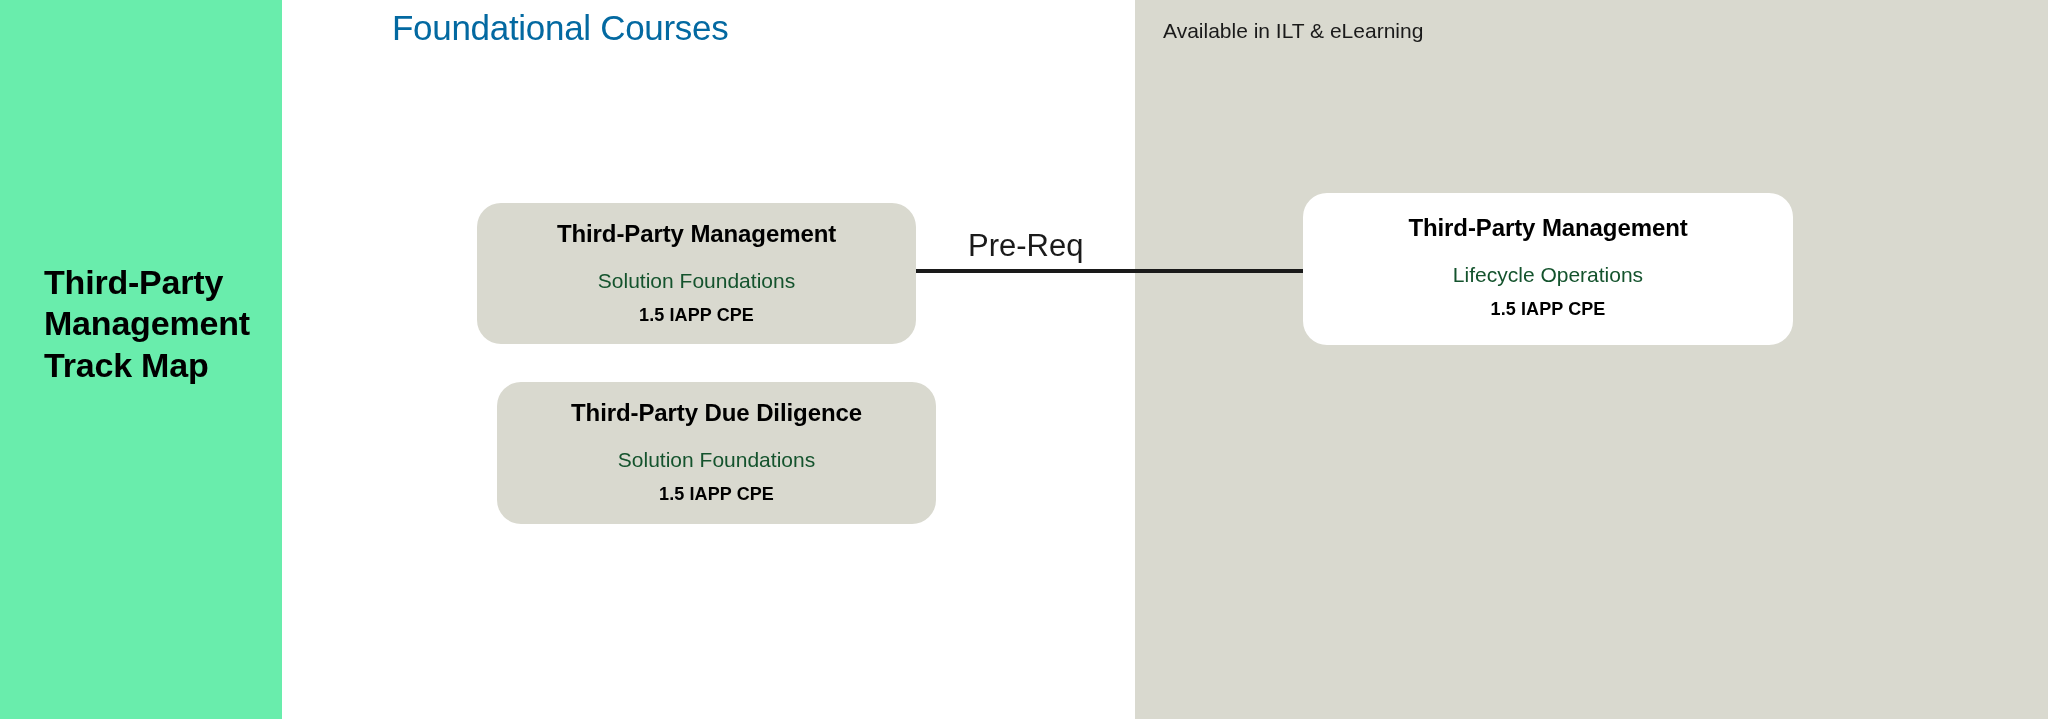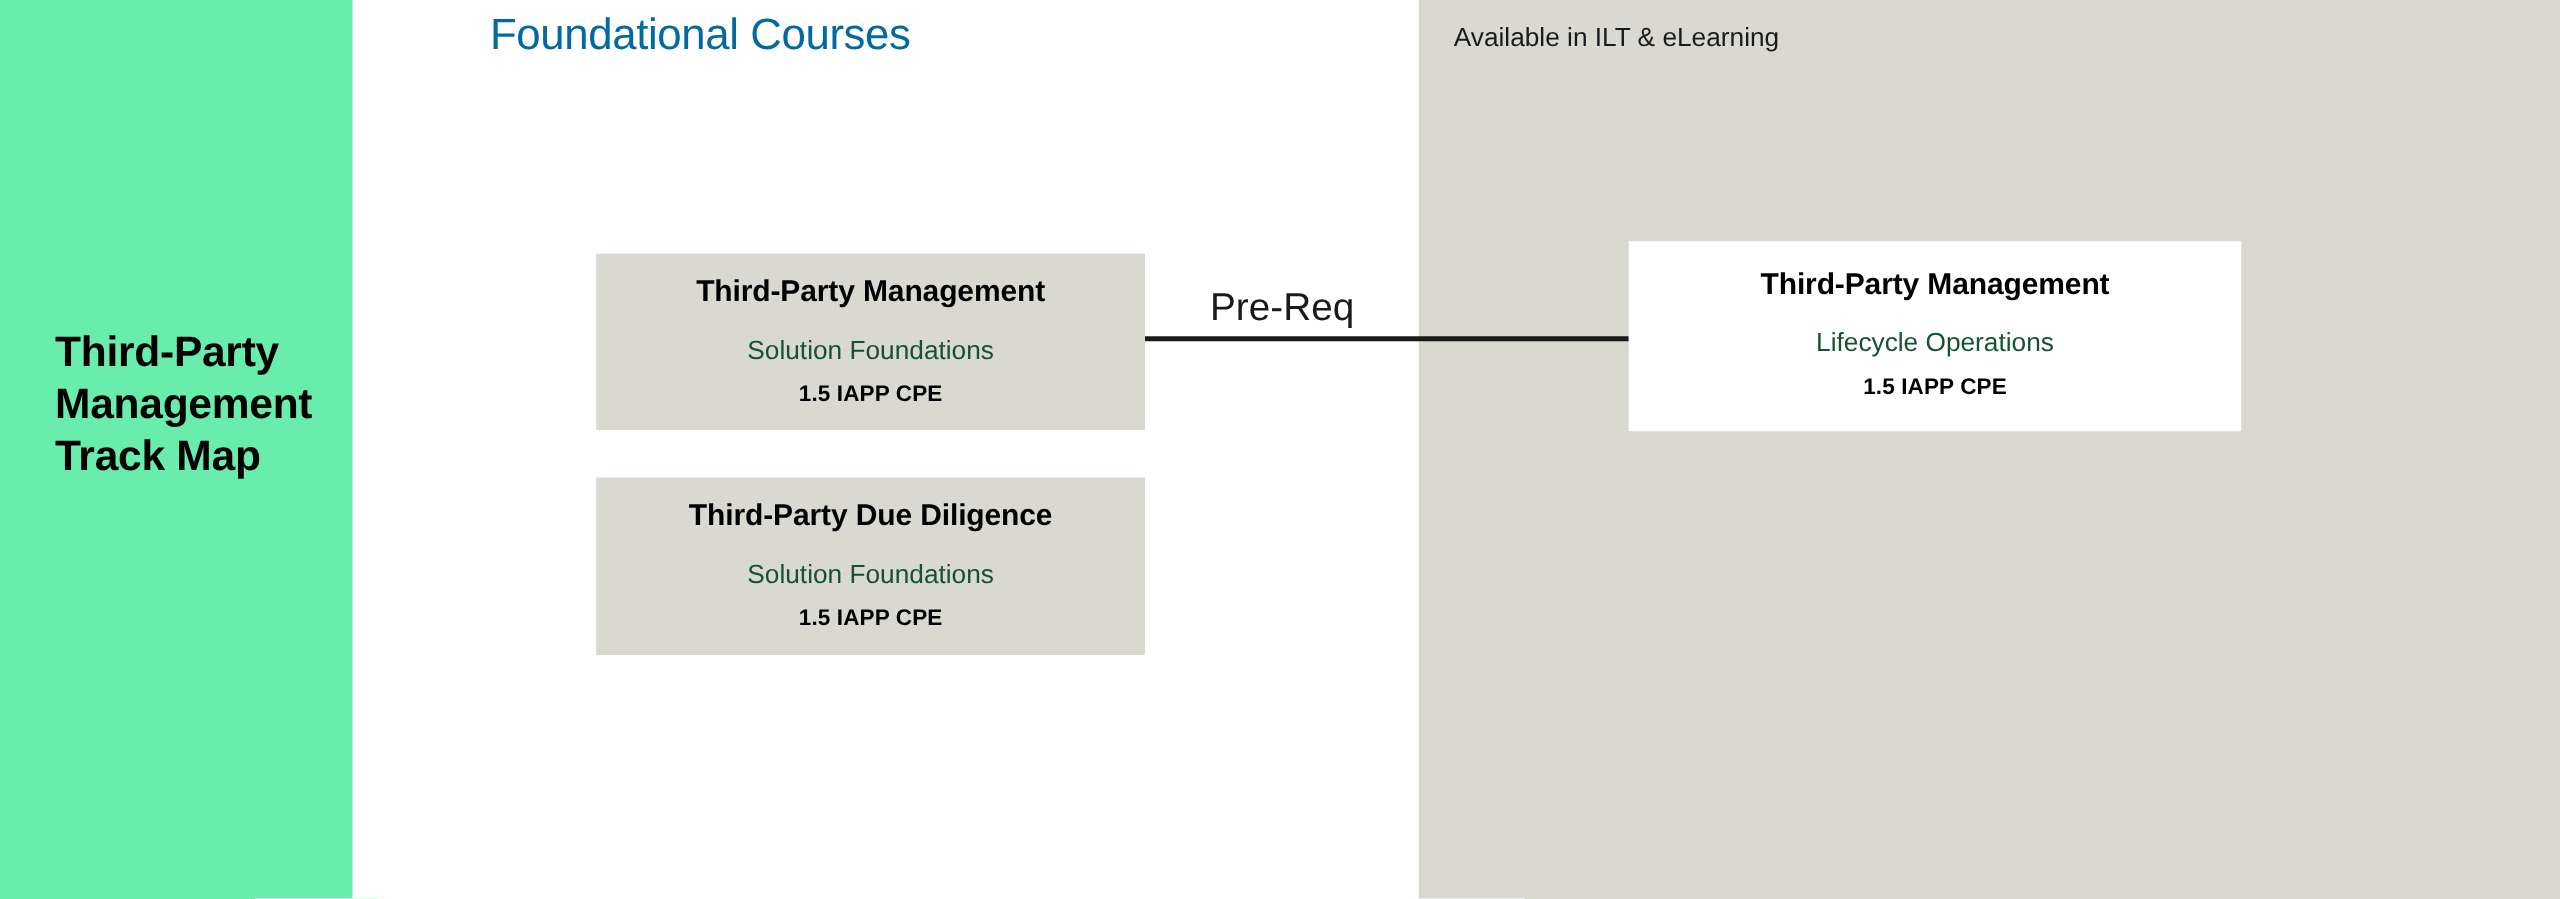--- a/index.html
+++ b/index.html
@@ -23,21 +23,20 @@
   
   .panel {
     position: absolute;
     top: 0;
     height: 719px;
   }
   #track-panel {
     left: 0;
     width: 282px;
     background: #69EDAC;
-    padding-left: 21px;
   }
   #foundational-panel {
     left: 282px;
     width: 853px;
     background: #ffffff;
   }
   #advanced-panel {
     left: 1135px;
     width: 913px;
     background: #D9D9CF;
@@ -76,20 +75,21 @@
   }
   #foundational-header { left: 392px; top: 10px; }
   #advanced-header     { left: 1163px; top: 10px; }
 
   
   .course-card {
     position: absolute;
     box-sizing: border-box;
     text-align: center;
     padding-top: 17px;
+    border-radius: 24px;
   }
   .course-card.shaded { background: #D9D9CF; }
   .course-card.white  { background: #FFFFFF; }
 
   .course-name {
     font-size: 24px;
     font-weight: bold;
     color: #000000;
     line-height: 1.2;
     letter-spacing: -0.1px;
@@ -104,21 +104,21 @@
   .course-cpe {
     font-size: 18px;
     font-weight: bold;
     color: #000000;
     line-height: 1.2;
     margin-top: 12px;
     letter-spacing: 0.1px;
   }
 
   #card-tpm-foundations { left: 477px; top: 203px; width: 439px; height: 141px; }
-  #card-tpdd-foundations { left: 477px; top: 382px; width: 439px; height: 142px; }
+  #card-tpdd-foundations { left: 497px; top: 382px; width: 439px; height: 142px; }
   #card-tpm-lifecycle    { left: 1303px; top: 193px; width: 490px; height: 152px; padding-top: 21px; }
 
   
   #prereq-connector {
     position: absolute;
     left: 916px;
     top: 269px;
     width: 387px;
     height: 4px;
     background: #1a1a1a;

